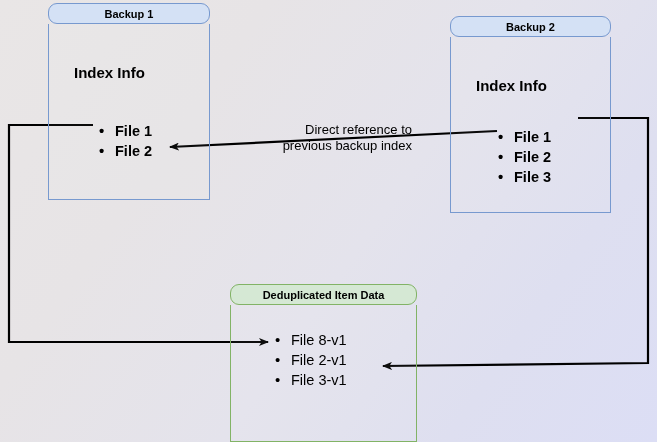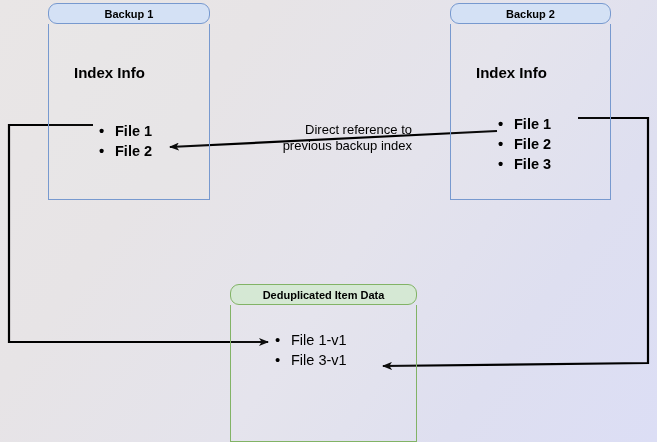--- a/index.html
+++ b/index.html
@@ -122,37 +122,38 @@
     <div class="hdr">Backup 1</div>
     <div class="body" style="height:176px; position:relative;">
       <div class="index-title" style="left:25px; top:40px;">Index Info</div>
       <ul class="filelist" style="left:50px; top:97px;">
         <li>File 1</li>
         <li>File 2</li>
       </ul>
     </div>
   </div>
 
-  <div class="node blue-node" style="left:450px; top:3px; width:161px; height:154px;">
+  <div class="node blue-node" style="left:450px; top:16px; width:161px; height:154px;">
     <div class="hdr">Backup 2</div>
     <div class="body" style="height:176px; position:relative;">
       <div class="index-title" style="left:25px; top:40px;">Index Info</div>
       <ul class="filelist" style="left:47px; top:90px;">
         <li>File 1</li>
         <li>File 2</li>
         <li>File 3</li>
       </ul>
     </div>
   </div>
 
   <div class="node green-node" style="left:230px; top:284px; width:187px; height:158px;">
     <div class="hdr">Deduplicated Item Data</div>
     <div class="body" style="height:137px; position:relative;">
       <ul class="filelist" style="left:44px; top:25px;">
-        <li>File 1-v1</li>
+        <li>File 8-v1</li>
+        <li>File 2-v1</li>
         <li>File 3-v1</li>
       </ul>
     </div>
   </div>
 
   <div class="edge-label" style="left:246px; top:122px; width:166px;">Direct reference to
 previous backup index</div>
 
 </div>
 

